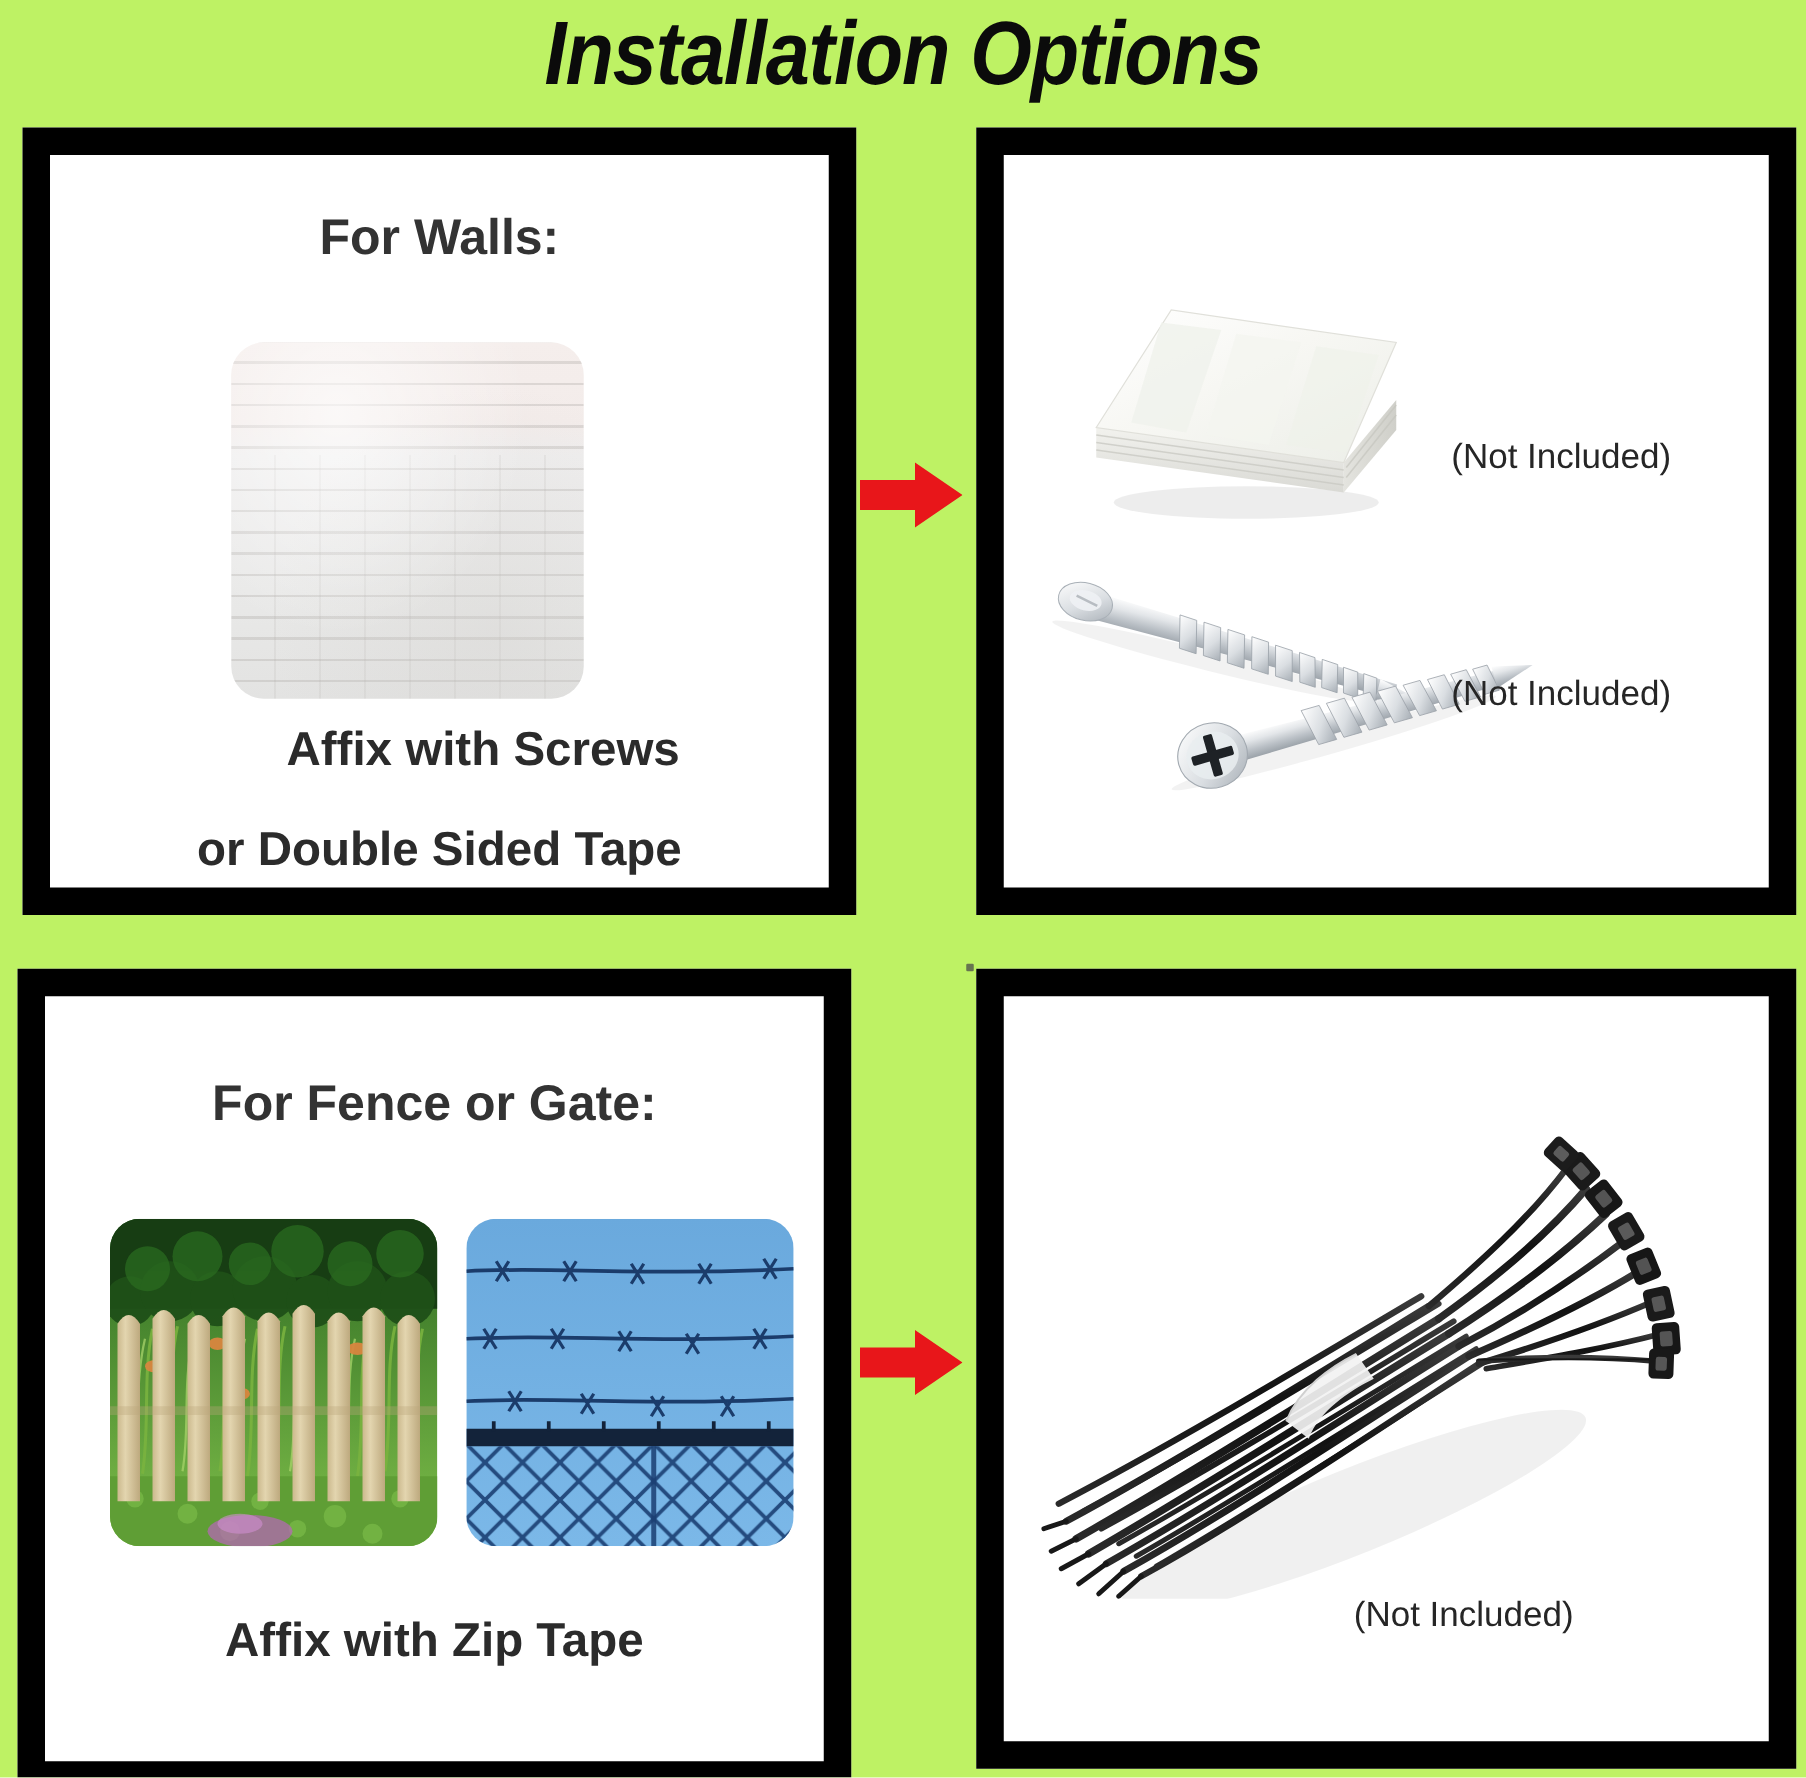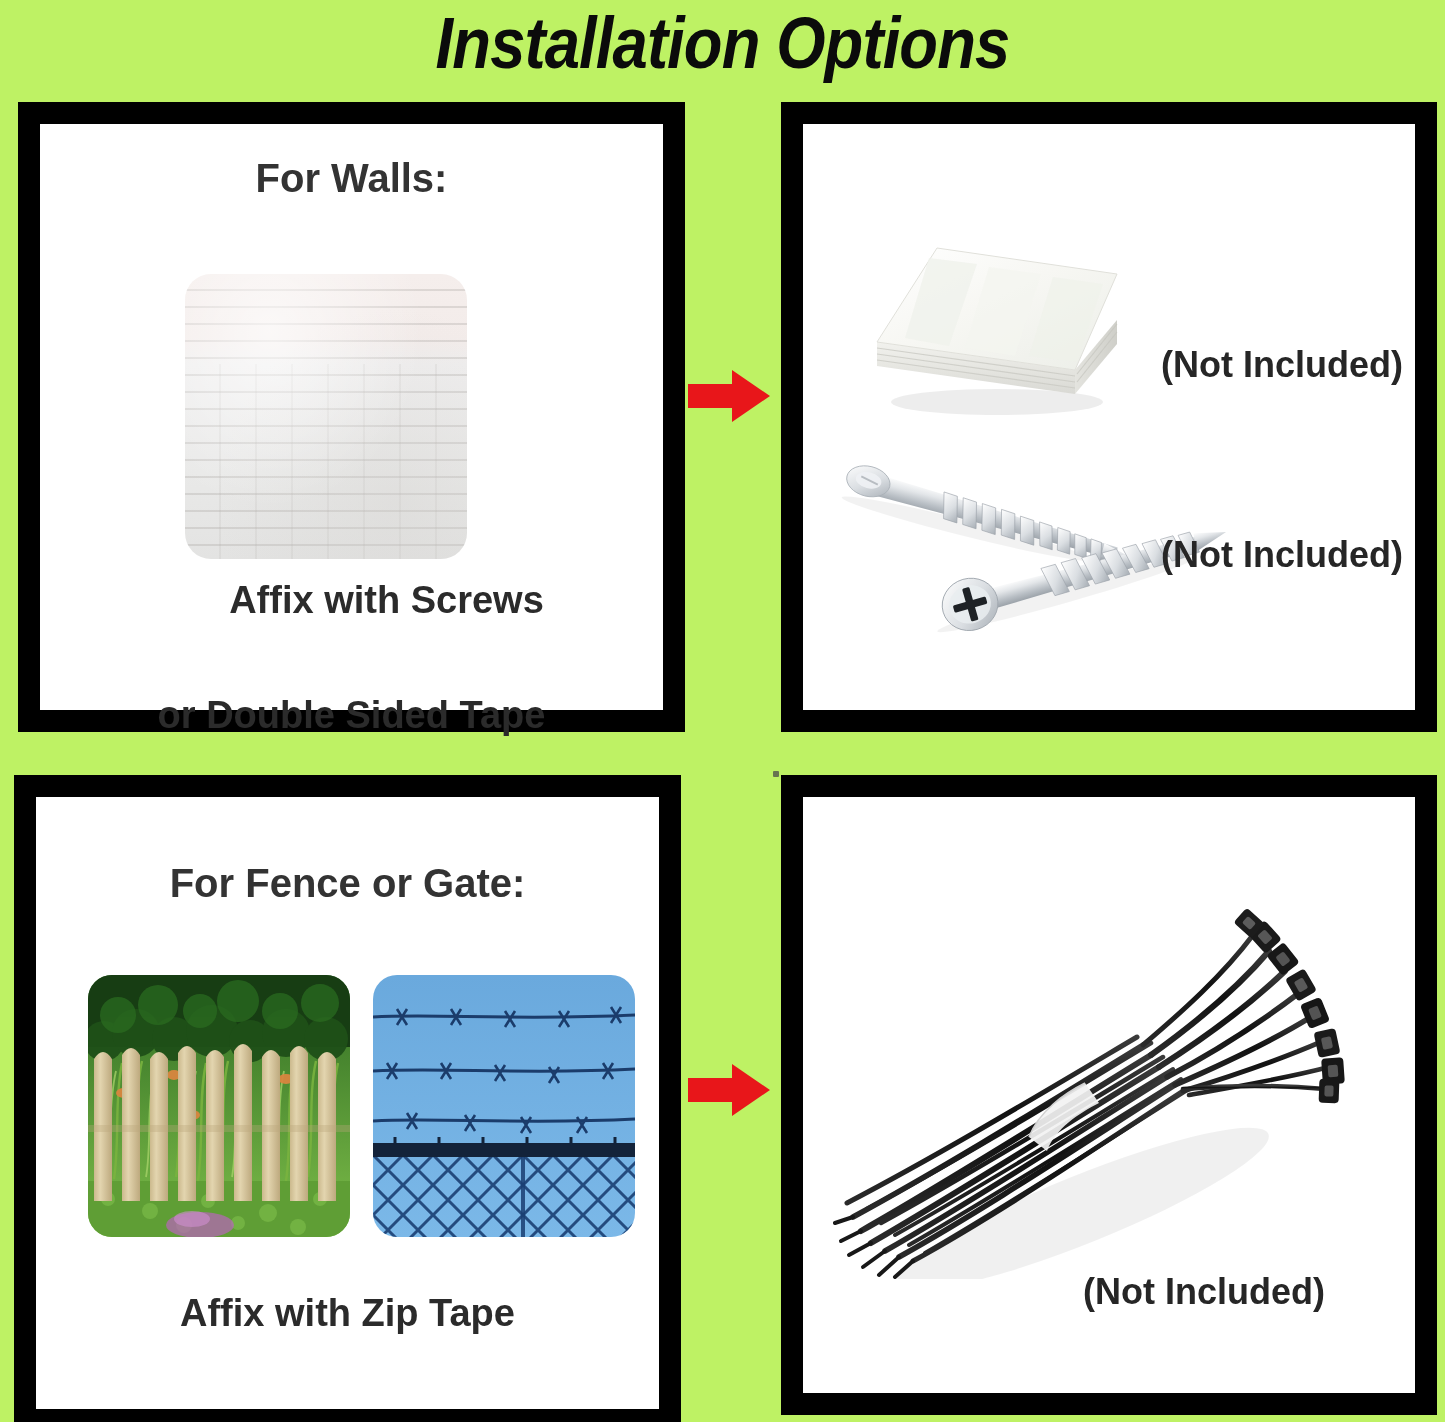--- a/index.html
+++ b/index.html
@@ -72,30 +72,30 @@
     width: 100%;
     text-align: center;
     font-weight: bold;
     font-size: 38px;
     line-height: 52px;
     color: #2b2b2b;
     white-space: nowrap;
   }
   .notinc {
     position: absolute;
-    font-weight: bold;
-    font-size: 36px;
+    font-weight: normal;
+    font-size: 28px;
     line-height: 42px;
     color: #262626;
     white-space: nowrap;
   }
 
-  #walls-heading   { top: 30px; text-align: center;  }
+  #walls-heading   { top: 42px; text-align: center;  }
   #walls-caption-1 { top: 450px; padding-left: 35px; }
-  #walls-caption-2 { top: 530px; margin-top: 35px; }
+  #walls-caption-2 { top: 530px; }
 
   #fence-heading   { top: 62px;  }
   #fence-caption   { top: 490px; }
 
   #tape-notinc   { left: 358px; top: 220px; }
   #screw-notinc  { left: 358px; top: 410px; }
   #zip-notinc    { left: 280px; top: 474px; }
 
   
   .arrow-red {

